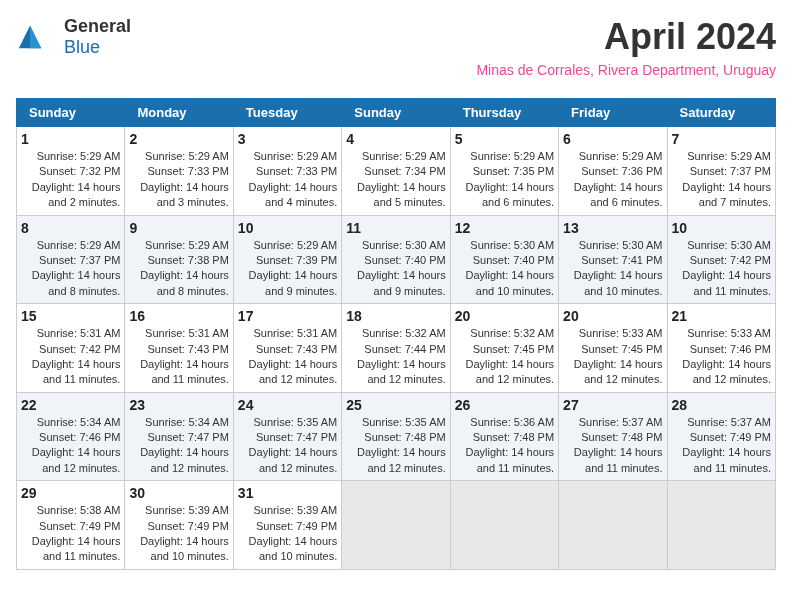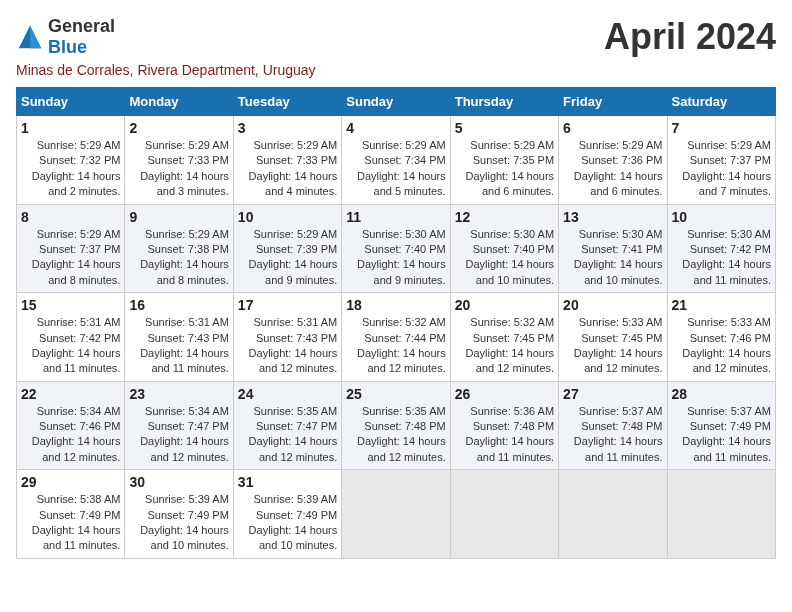--- a/index.html
+++ b/index.html
@@ -12,38 +12,38 @@
     }
     .header-area {
       display: flex;
       justify-content: space-between;
       align-items: flex-start;
       margin-bottom: 4px;
     }
     .logo {
       display: flex;
       align-items: center;
-      gap: 4px;
+      gap: 20px;
     }
     .logo-icon {
       width: 28px;
       height: 28px;
     }
     .title-area { text-align: right; }
     .month-title { font-size: 36px; font-weight: bold; color: #333; }
-    .subtitle { font-size: 14px; color: #7f1d1d; text-align: left; margin-bottom: 9px; }
+    .subtitle { font-size: 14px; color: #ec4899; text-align: right; margin-bottom: 20px; }
     .calendar-table {
       width: 100%;
       border-collapse: collapse;
       font-size: 11px;
     }
     .calendar-table th {
       background: #1a6faf;
       color: #fff;
-      padding: 6px 4px;
+      padding: 6px 12px;
       text-align: left;
       font-size: 13px;
       border: 1px solid #1a6faf;
     }
     .calendar-table td {
       border: 1px solid #ccc;
       vertical-align: top;
       padding: 4px;
       height: 85px;
       width: calc(100% / 7);
@@ -72,21 +72,21 @@
 <body>
 
 <div class="header-area">
   <div class="logo">
     <svg class="logo-icon" viewBox="0 0 40 40" xmlns="http://www.w3.org/2000/svg">
       <polygon points="20,4 36,36 4,36" fill="#1a6faf"></polygon>
       <polygon points="20,4 36,36 20,36" fill="#2a90d0"></polygon>
     </svg>
     <div>
       <span style="font-size:18px;font-weight:bold;color:#333;">General</span><br>
-      <span style="font-size:18px;font-weight:bold;color:#1a6faf;">Blue</span>
+      <span style="font-size:18px;font-weight:normal;color:#1a6faf;">Blue</span>
     </div>
   </div>
   <div class="title-area">
     <div class="month-title">April 2024</div>
   </div>
 </div>
 
 <div class="subtitle">Minas de Corrales, Rivera Department, Uruguay</div>
 
 <table class="calendar-table">

